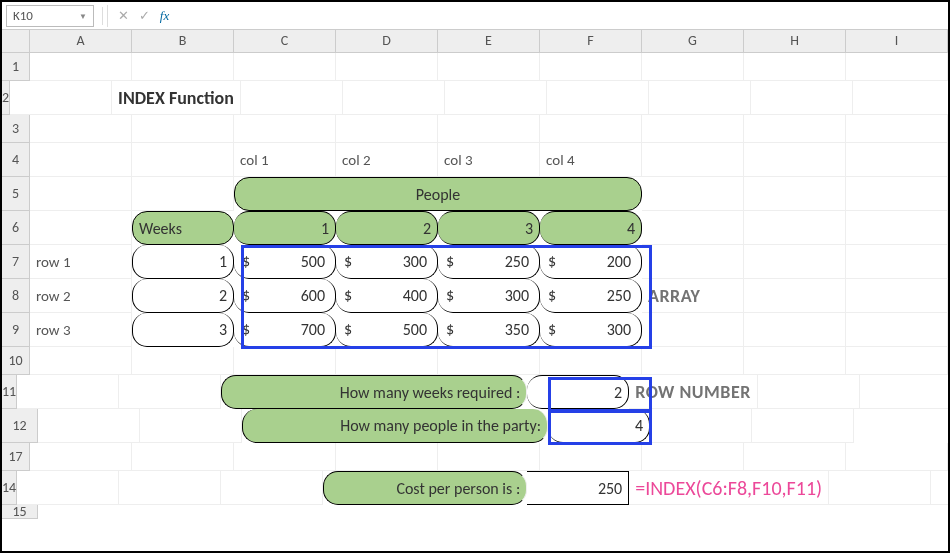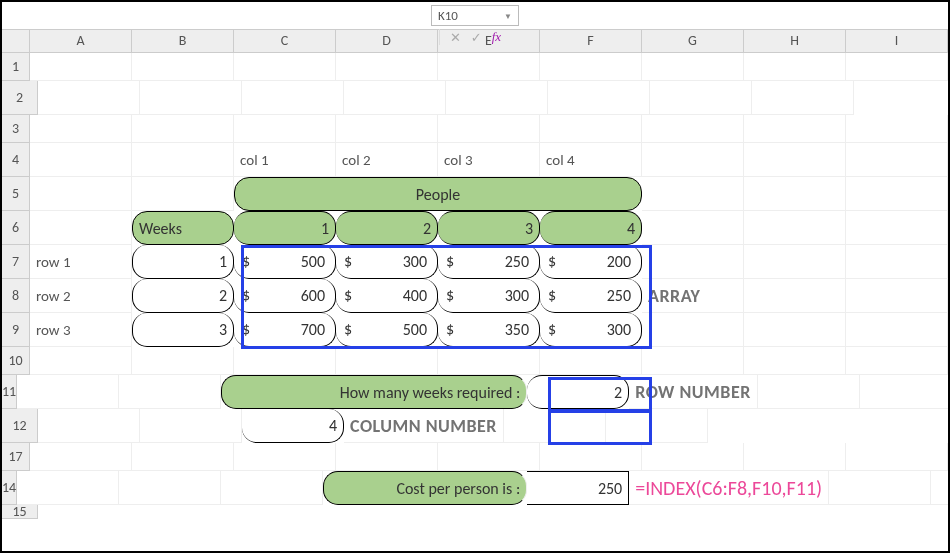--- a/index.html
+++ b/index.html
@@ -1,24 +1,24 @@
 <!DOCTYPE html>
 <html><head>
 <meta charset="utf-8">
 <style>
 * { box-sizing: border-box; margin: 0; padding: 0; }
 body { font-family: Calibri, Arial, sans-serif; font-size: 15px; background: #fff; color: #333; width: 950px; height: 553px; overflow: hidden; border: 2px solid #000; position: relative; }
 
 
-.topbar { display: flex; align-items: center; height: 28px; border-bottom: 1px solid #ccc; font-size: 13px; color: #555; flex-direction: column; }
+.topbar { display: flex; align-items: center; height: 28px; border-bottom: 1px solid #ccc; font-size: 13px; color: #555; }
 .name-box { width: 88px; height: 22px; border: 1px solid #bbb; margin: 3px 4px; padding: 2px 6px; display: flex; align-items: center; justify-content: space-between; background: #fff; }
 .name-box .dd { font-size: 8px; color: #888; }
 .fbar-btns { display: flex; gap: 10px; padding: 0 10px; color: #aaa; border-left: 1px solid #ddd; height: 22px; align-items: center; }
 .fbar-btns span { cursor: default; }
-.fx { font-style: italic; font-family: serif; color: #a21caf; }
+.fx { font-style: italic; font-family: serif; color: #0369a1; }
 .formula-input { flex: 1; height: 22px; padding: 2px 6px; color: #333; }
 .vsep { width: 1px; height: 18px; background: #ddd; margin: 0 4px; }
 
 
 .colhdr-row { display: flex; border-bottom: 1px solid #ccc; background: #eee; font-size: 14px; color: #555; height: 23px; }
 .corner { width: 36px; border-right: 1px solid #ccc; }
 .colhdr { flex: 0 0 102px; text-align: center; line-height: 22px; border-right: 1px solid #ccc; }
 
 
 .grid { position: relative; }
@@ -92,20 +92,21 @@
     <div class="cell"></div>
     <div class="cell"></div>
     <div class="cell"></div>
     <div class="cell"></div>
     <div class="cell"></div>
   </div>
 
   <div class="row tall">
     <div class="rowhdr">2</div>
     <div class="cell"></div>
+    <div class="cell bold" style="font-size:18px;white-space:nowrap;overflow:visible;">INDEX Function</div>
     <div class="cell"></div>
     <div class="cell"></div>
     <div class="cell"></div>
     <div class="cell"></div>
     <div class="cell"></div>
     <div class="cell"></div>
     <div class="cell"></div>
   </div>
 
   <div class="row">
@@ -253,22 +254,22 @@
     <div class="cell right b-top b-bot b-right">2</div>
     <div class="cell annot" style="white-space:nowrap;overflow:visible;">ROW NUMBER</div>
     <div class="cell"></div>
     <div class="cell"></div>
   </div>
 
   <div class="row tall">
     <div class="rowhdr">12</div>
     <div class="cell"></div>
     <div class="cell"></div>
+    <div class="cell green right b-left b-bot" style="flex:0 0 306px;">How many people in the party:</div>
     <div class="cell right b-bot b-right">4</div>
-    <div class="cell annot" style="white-space:nowrap;overflow:visible;">COLUMN NUMBER</div>
     <div class="cell"></div>
     <div class="cell"></div>
   </div>
 
   <div class="row">
     <div class="rowhdr">17</div>
     <div class="cell"></div>
     <div class="cell"></div>
     <div class="cell"></div>
     <div class="cell"></div>

